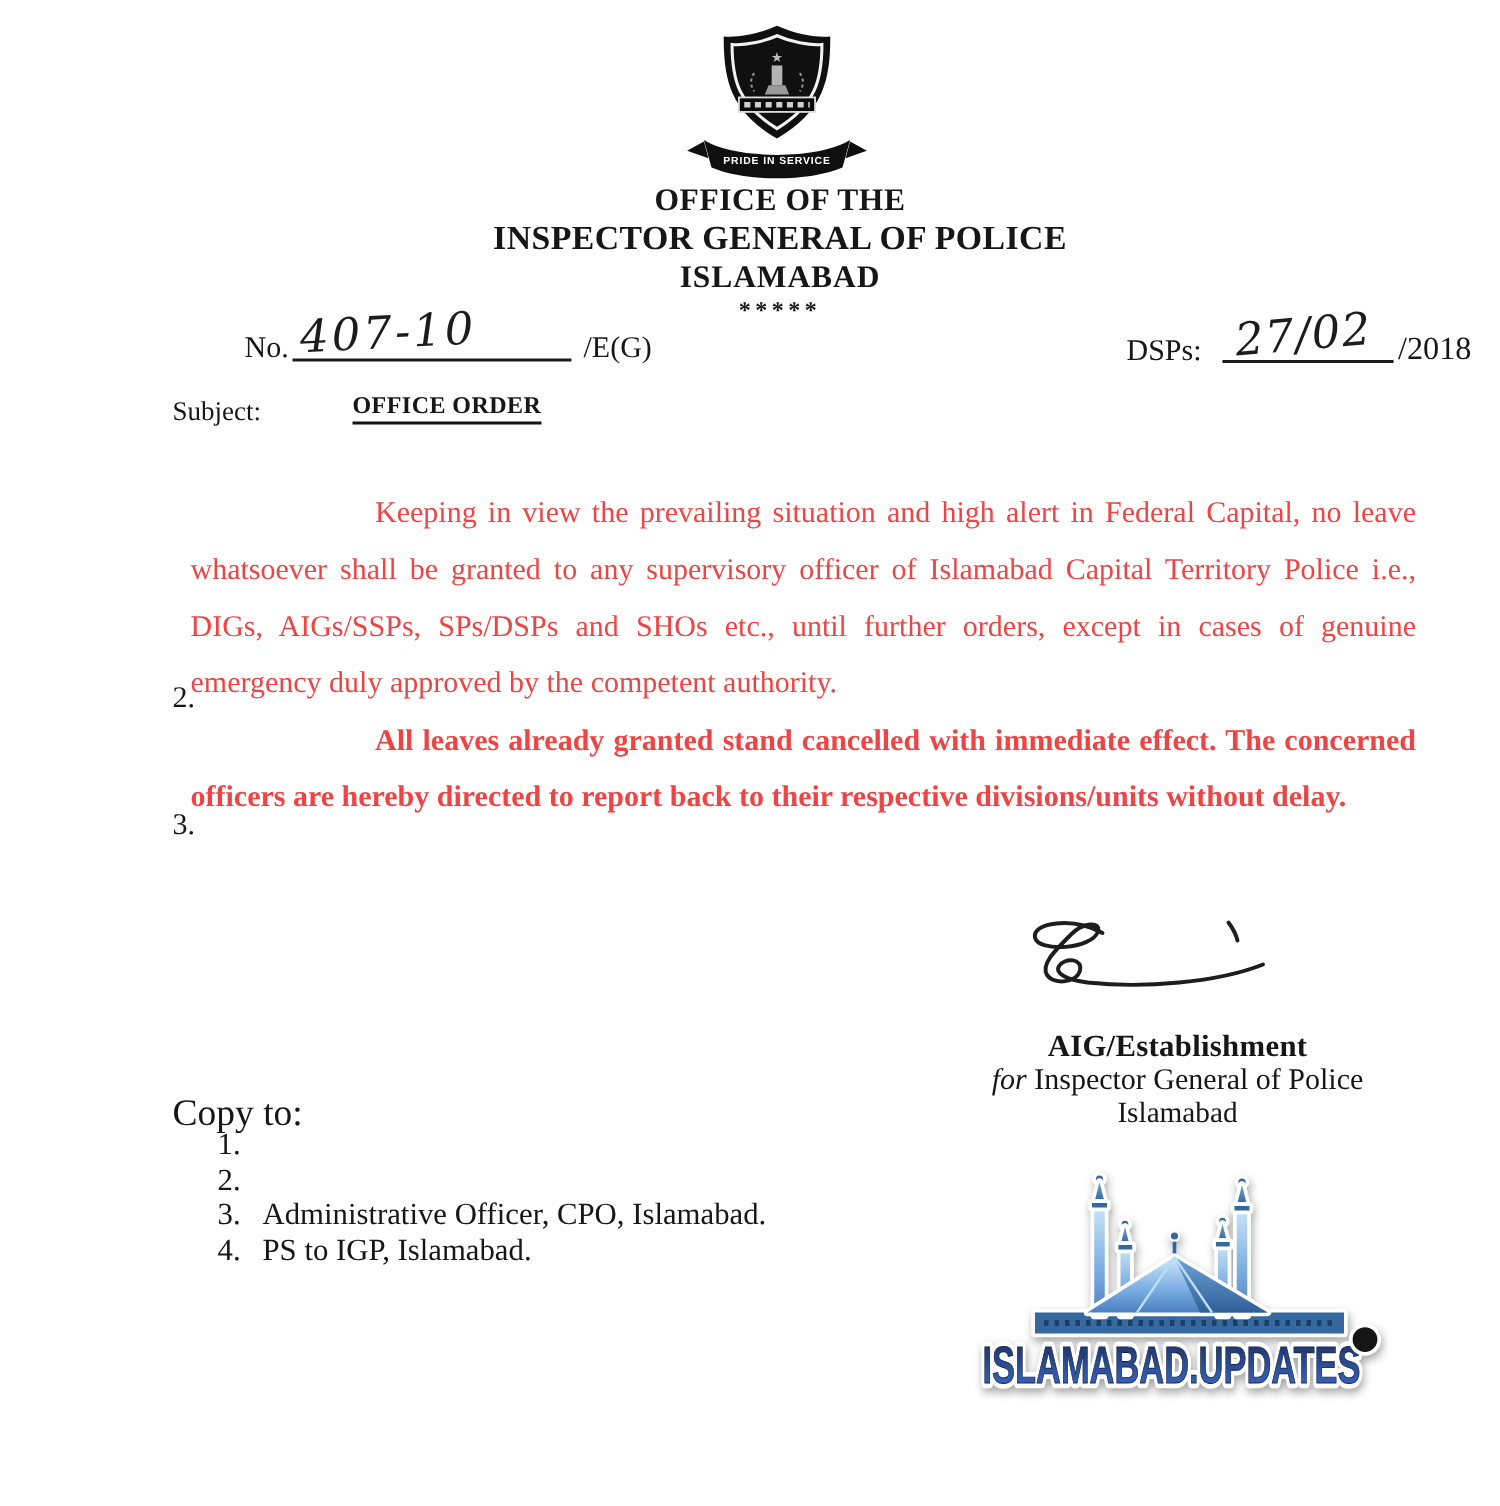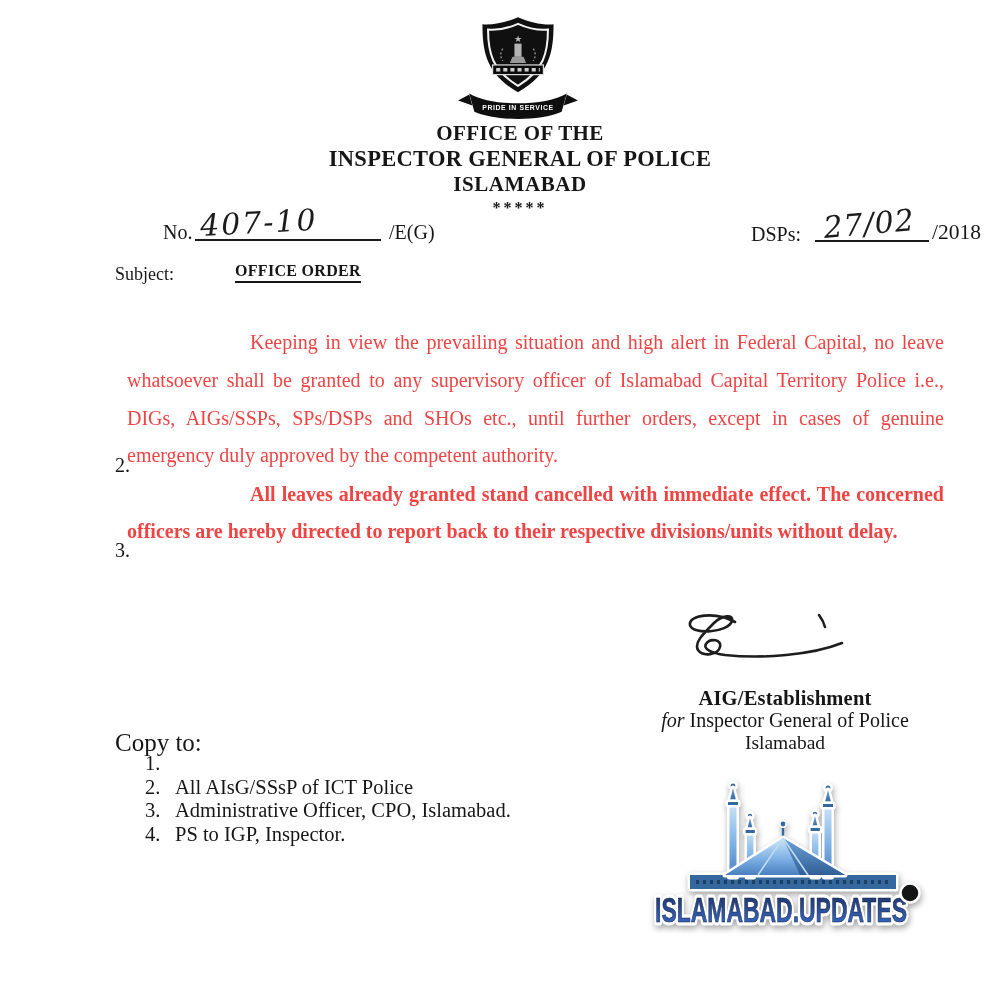--- a/index.html
+++ b/index.html
@@ -125,29 +125,28 @@
     <div class="sig3">Islamabad</div>
   </div>
 
   <div class="copy-label">Copy to:</div>
   <div class="copy-list">
     <div class="copy-row">
       <span class="copy-num">1.</span>
     </div>
     <div class="copy-row">
       <span class="copy-num">2.</span>
-      <span>All AIsG/SSsP of ICT Police</span>
     </div>
     <div class="copy-row">
       <span class="copy-num">3.</span>
       <span>Administrative Officer, CPO, Islamabad.</span>
     </div>
     <div class="copy-row">
       <span class="copy-num">4.</span>
-      <span>PS to IGP, Inspector.</span>
+      <span>PS to IGP, Islamabad.</span>
     </div>
   </div>
 
   <svg class="logo" viewBox="0 0 292 162">
     <defs>
       <linearGradient id="mg" x1="0" y1="0" x2="0" y2="1">
         <stop offset="0" stop-color="#cfe6f8"></stop>
         <stop offset=".55" stop-color="#7fb2e4"></stop>
         <stop offset="1" stop-color="#4a7fc1"></stop>
       </linearGradient>

